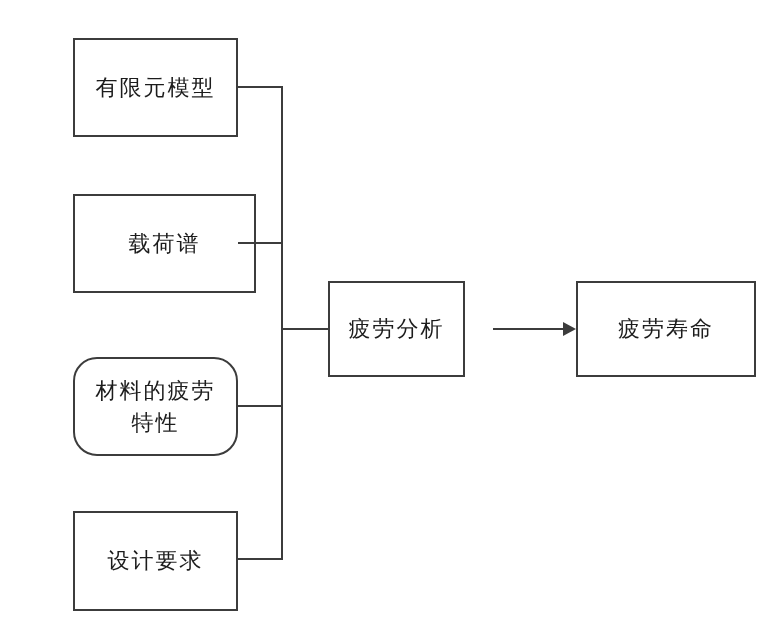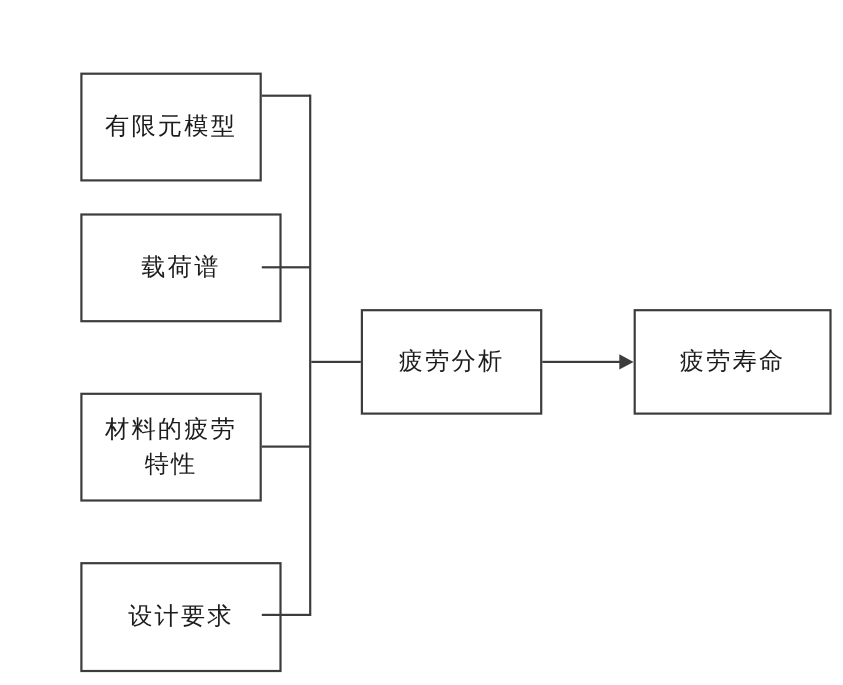--- a/index.html
+++ b/index.html
@@ -39,25 +39,25 @@
   .arrowhead {
     position: absolute;
     width: 0;
     height: 0;
     border-top: 7px solid transparent;
     border-bottom: 7px solid transparent;
     border-left: 13px solid #3c3c3c;
   }
 
   
-  #n-fem   { left: 73px;  top: 38px;  width: 165px; height: 99px; margin-top: 28px; }
+  #n-fem   { left: 73px;  top: 38px;  width: 165px; height: 99px; }
   #n-load  { left: 73px;  top: 194px; width: 183px; height: 99px; }
-  #n-mat   { left: 73px;  top: 357px; width: 165px; height: 99px; }
-  #n-req   { left: 73px;  top: 511px; width: 183px; height: 100px; }
-  #n-ana   { left: 328px; top: 281px; width: 165px; height: 96px; }
+  #n-mat   { left: 73px;  top: 357px; width: 165px; height: 99px; border-radius: 24px; }
+  #n-req   { left: 73px;  top: 511px; width: 165px; height: 100px; }
+  #n-ana   { left: 328px; top: 281px; width: 137px; height: 96px; }
   #n-life  { left: 576px; top: 281px; width: 180px; height: 96px; }
 
   
   #c-fem   { left: 238px; top: 86px;  width: 44px; height: 2px; }
   #c-load  { left: 238px; top: 242px; width: 44px; height: 2px; }
   #c-mat   { left: 238px; top: 405px; width: 44px; height: 2px; }
   #c-req   { left: 238px; top: 558px; width: 44px; height: 2px; }
   #c-trunk { left: 281px; top: 86px;  width: 2px;  height: 474px; }
   #c-mid   { left: 283px; top: 328px; width: 45px; height: 2px; }
   #c-arrow { left: 493px; top: 328px; width: 72px; height: 2px; }

